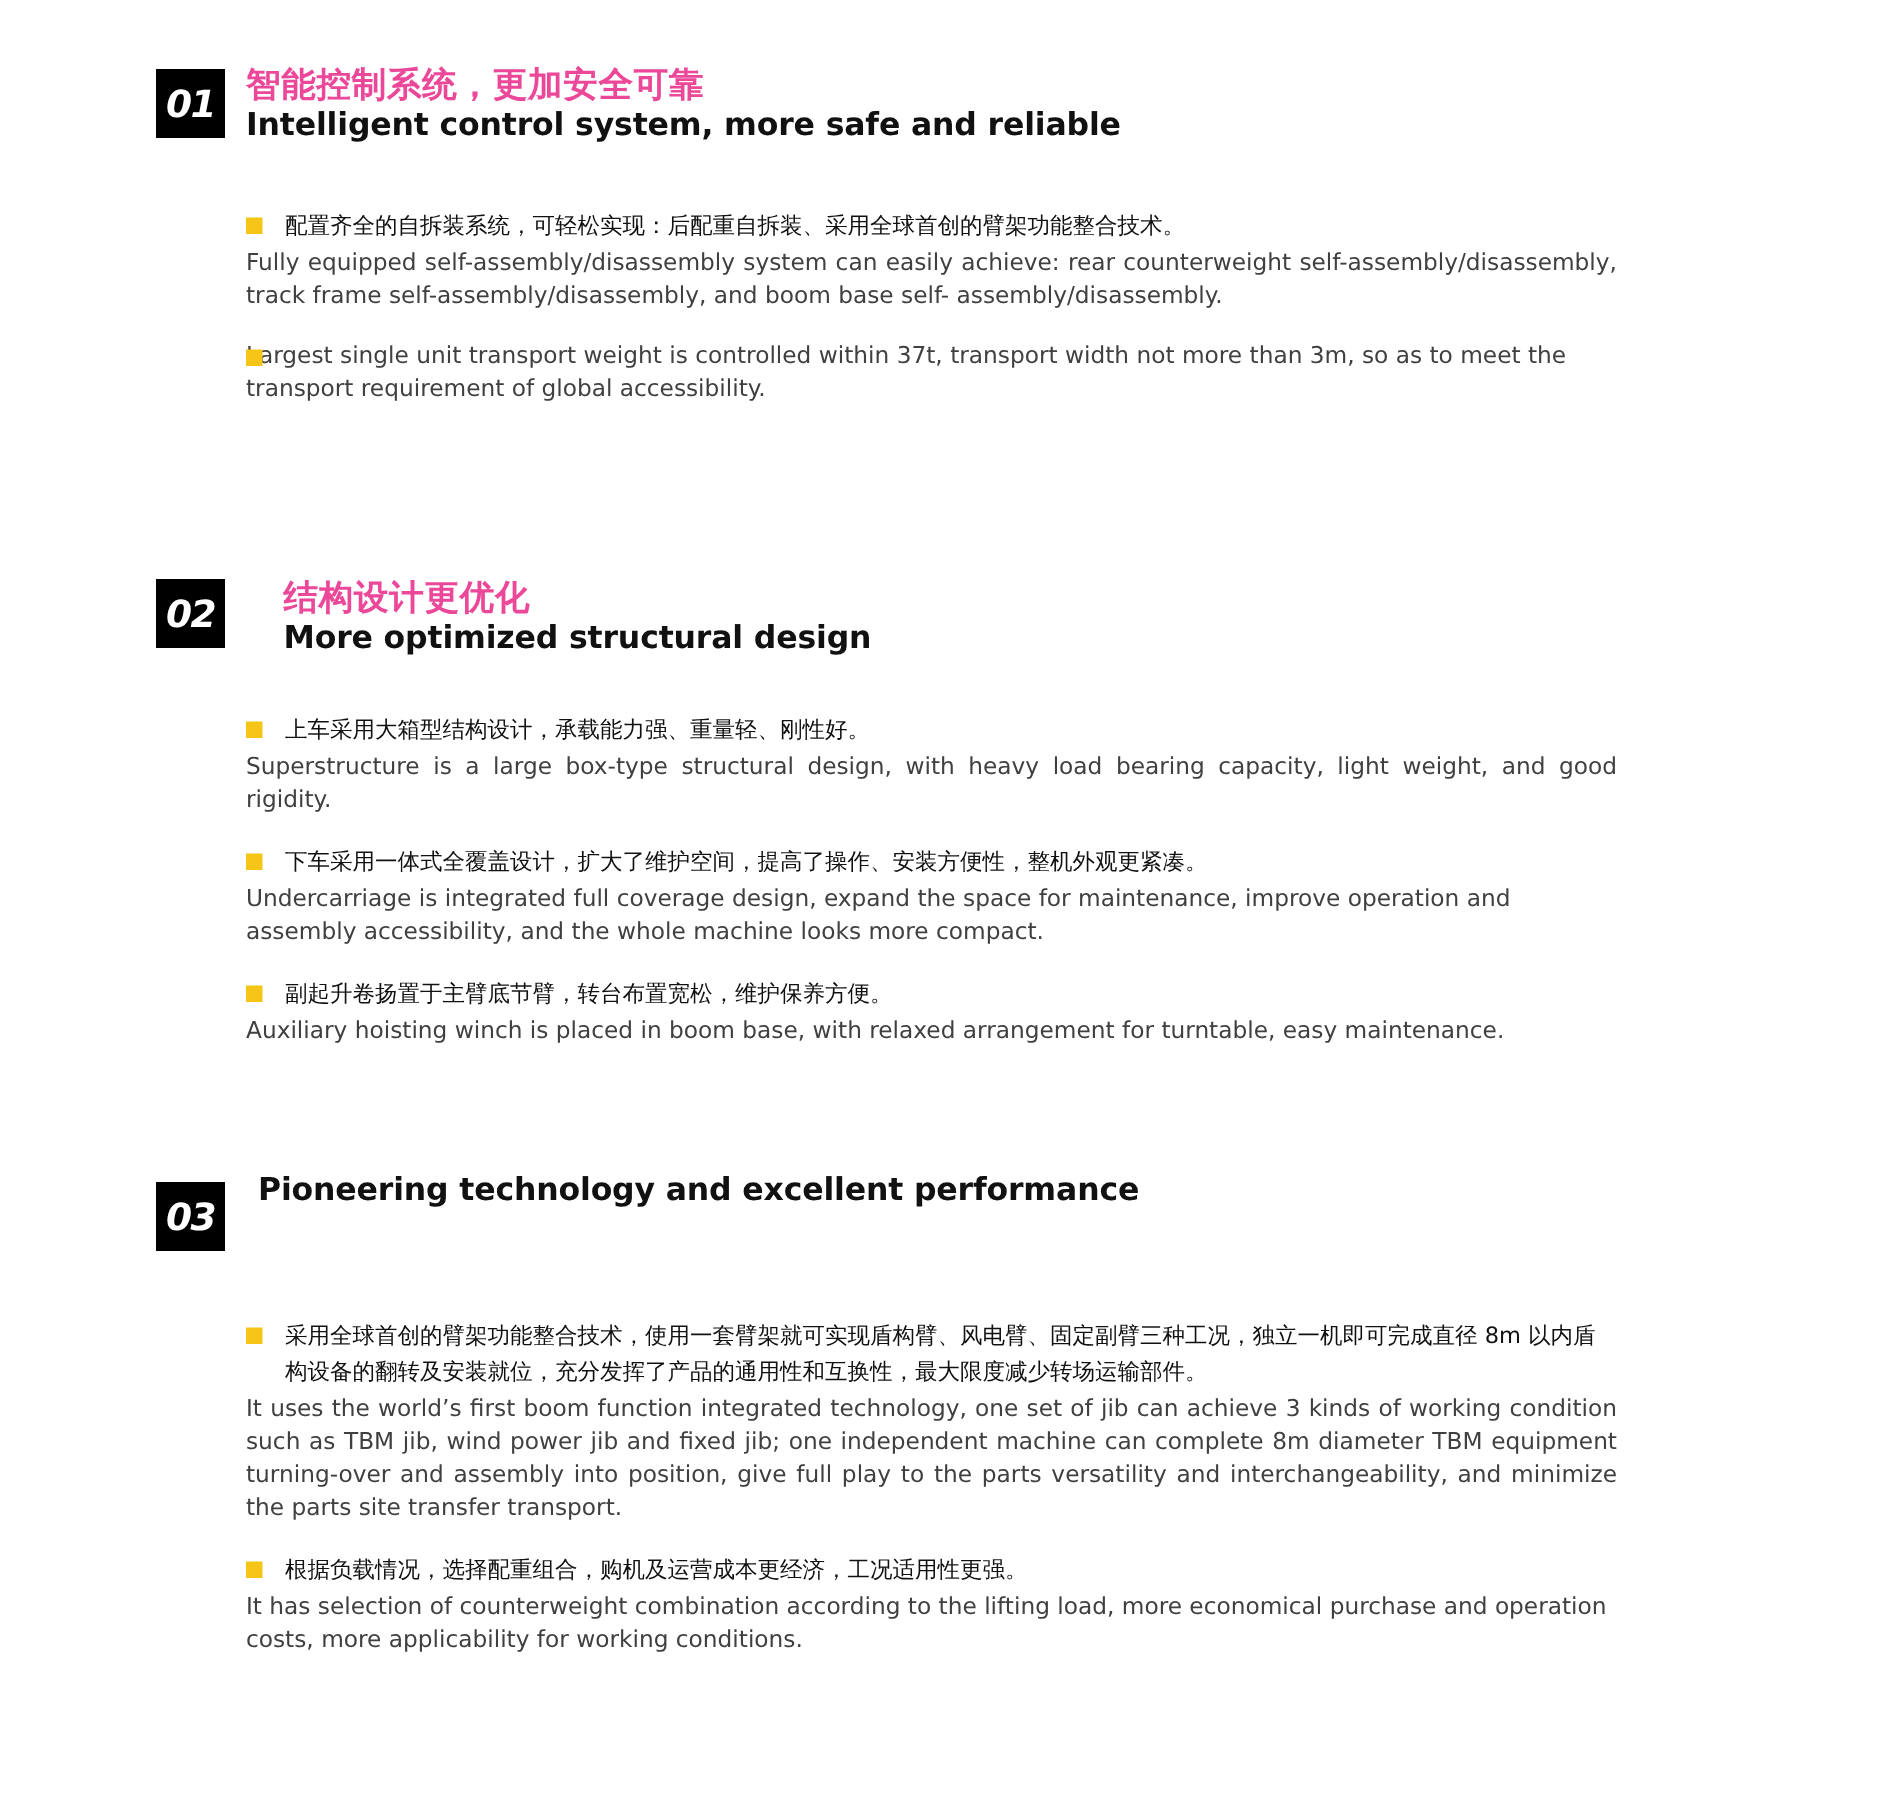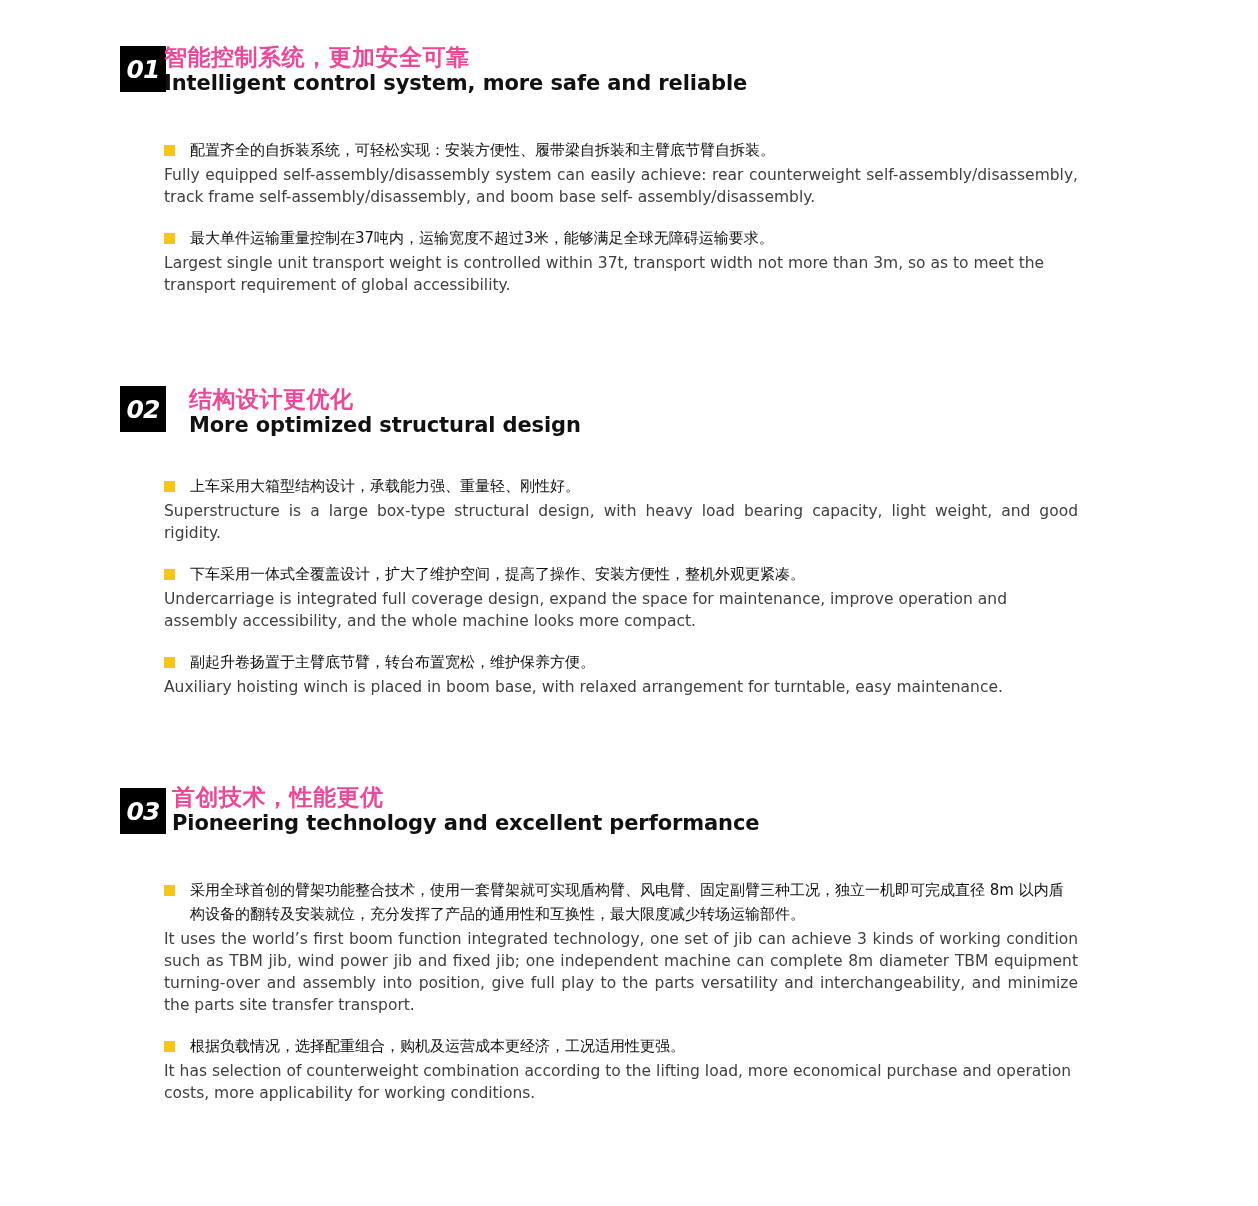--- a/index.html
+++ b/index.html
@@ -29,21 +29,21 @@
     width: 1258px;
   }
   .sec-header {
     position: relative;
     height: 62px;
     padding-left: 104px;
     box-sizing: border-box;
   }
   .num-badge {
     position: absolute;
-    left: 120px;
+    left: 104px;
     top: 0;
     width: 46px;
     height: 46px;
     background: #000000;
     color: #ffffff;
     font-family: "DejaVu Sans", sans-serif;
     font-weight: bold;
     font-size: 25px;
     letter-spacing: -1px;
     display: flex;
@@ -134,28 +134,27 @@
       <div class="num-badge">01</div>
       <div class="head-text">
         <div class="head-cn">智能控制系统，更加安全可靠</div>
         <div class="head-en">Intelligent control system, more safe and reliable</div>
       </div>
     </div>
     <div class="bullets">
       <div class="bullet-block">
         <div class="bullet-cn">
           <span class="bullet-mark"></span>
-          <span>配置齐全的自拆装系统，可轻松实现：安装方便性、履带梁自拆装和主臂底节臂自拆装。</span>
+          <span>配置齐全的自拆装系统，可轻松实现：后配重自拆装、采用全球首创的臂架功能整合技术。</span>
         </div>
         <div class="bullet-en">Fully equipped self-assembly/disassembly system can easily achieve: rear counterweight self-assembly/disassembly, track frame self-assembly/disassembly, and boom base self- assembly/disassembly.</div>
       </div>
       <div class="bullet-block">
         <div class="bullet-cn">
           <span class="bullet-mark"></span>
-          <span>最大单件运输重量控制在37吨内，运输宽度不超过3米，能够满足全球无障碍运输要求。</span>
         </div>
         <div class="bullet-en nojustify">Largest single unit transport weight is controlled within 37t, transport width not more than 3m, so as to meet the transport requirement of global accessibility.</div>
       </div>
     </div>
   </div>
 
   <div class="section" id="section-02">
     <div class="sec-header">
       <div class="num-badge">02</div>
       <div class="head-text">
@@ -185,21 +184,20 @@
         </div>
         <div class="bullet-en nojustify">Auxiliary hoisting winch is placed in boom base, with relaxed arrangement for turntable, easy maintenance.</div>
       </div>
     </div>
   </div>
 
   <div class="section" id="section-03">
     <div class="sec-header">
       <div class="num-badge">03</div>
       <div class="head-text">
-        <div class="head-cn">首创技术，性能更优</div>
         <div class="head-en">Pioneering technology and excellent performance</div>
       </div>
     </div>
     <div class="bullets">
       <div class="bullet-block">
         <div class="bullet-cn">
           <span class="bullet-mark"></span>
           <span>采用全球首创的臂架功能整合技术，使用一套臂架就可实现盾构臂、风电臂、固定副臂三种工况，独立一机即可完成直径 8m 以内盾构设备的翻转及安装就位，充分发挥了产品的通用性和互换性，最大限度减少转场运输部件。</span>
         </div>
         <div class="bullet-en">It uses the world’s first boom function integrated technology, one set of jib can achieve 3 kinds of working condition such as TBM jib, wind power jib and fixed jib; one independent machine can complete 8m diameter TBM equipment turning-over and assembly into position, give full play to the parts versatility and interchangeability, and minimize the parts site transfer transport.</div>

